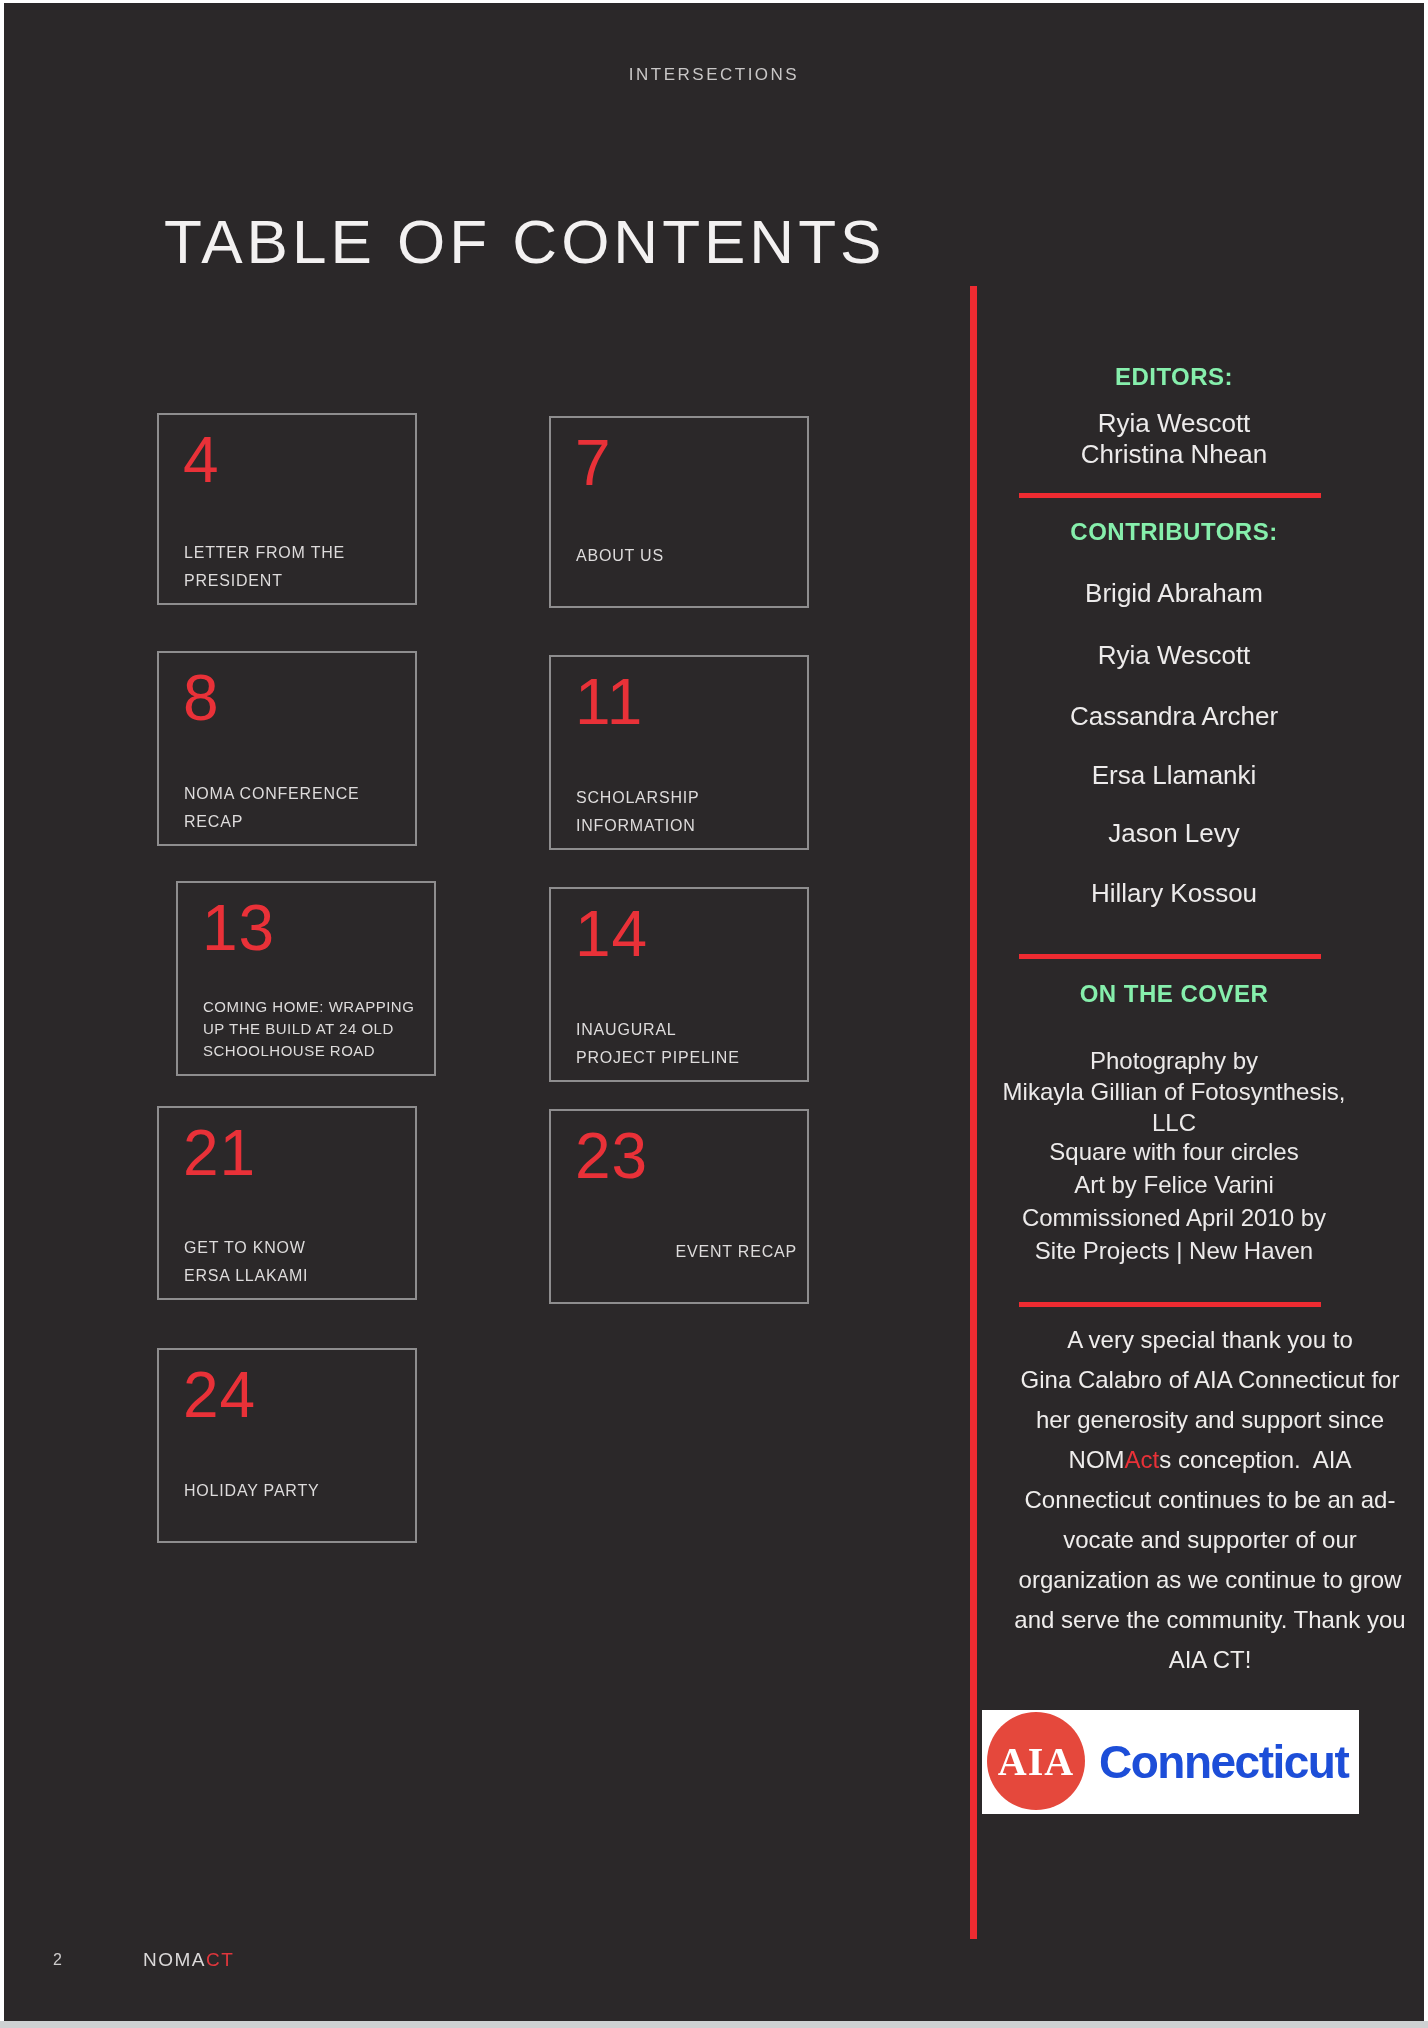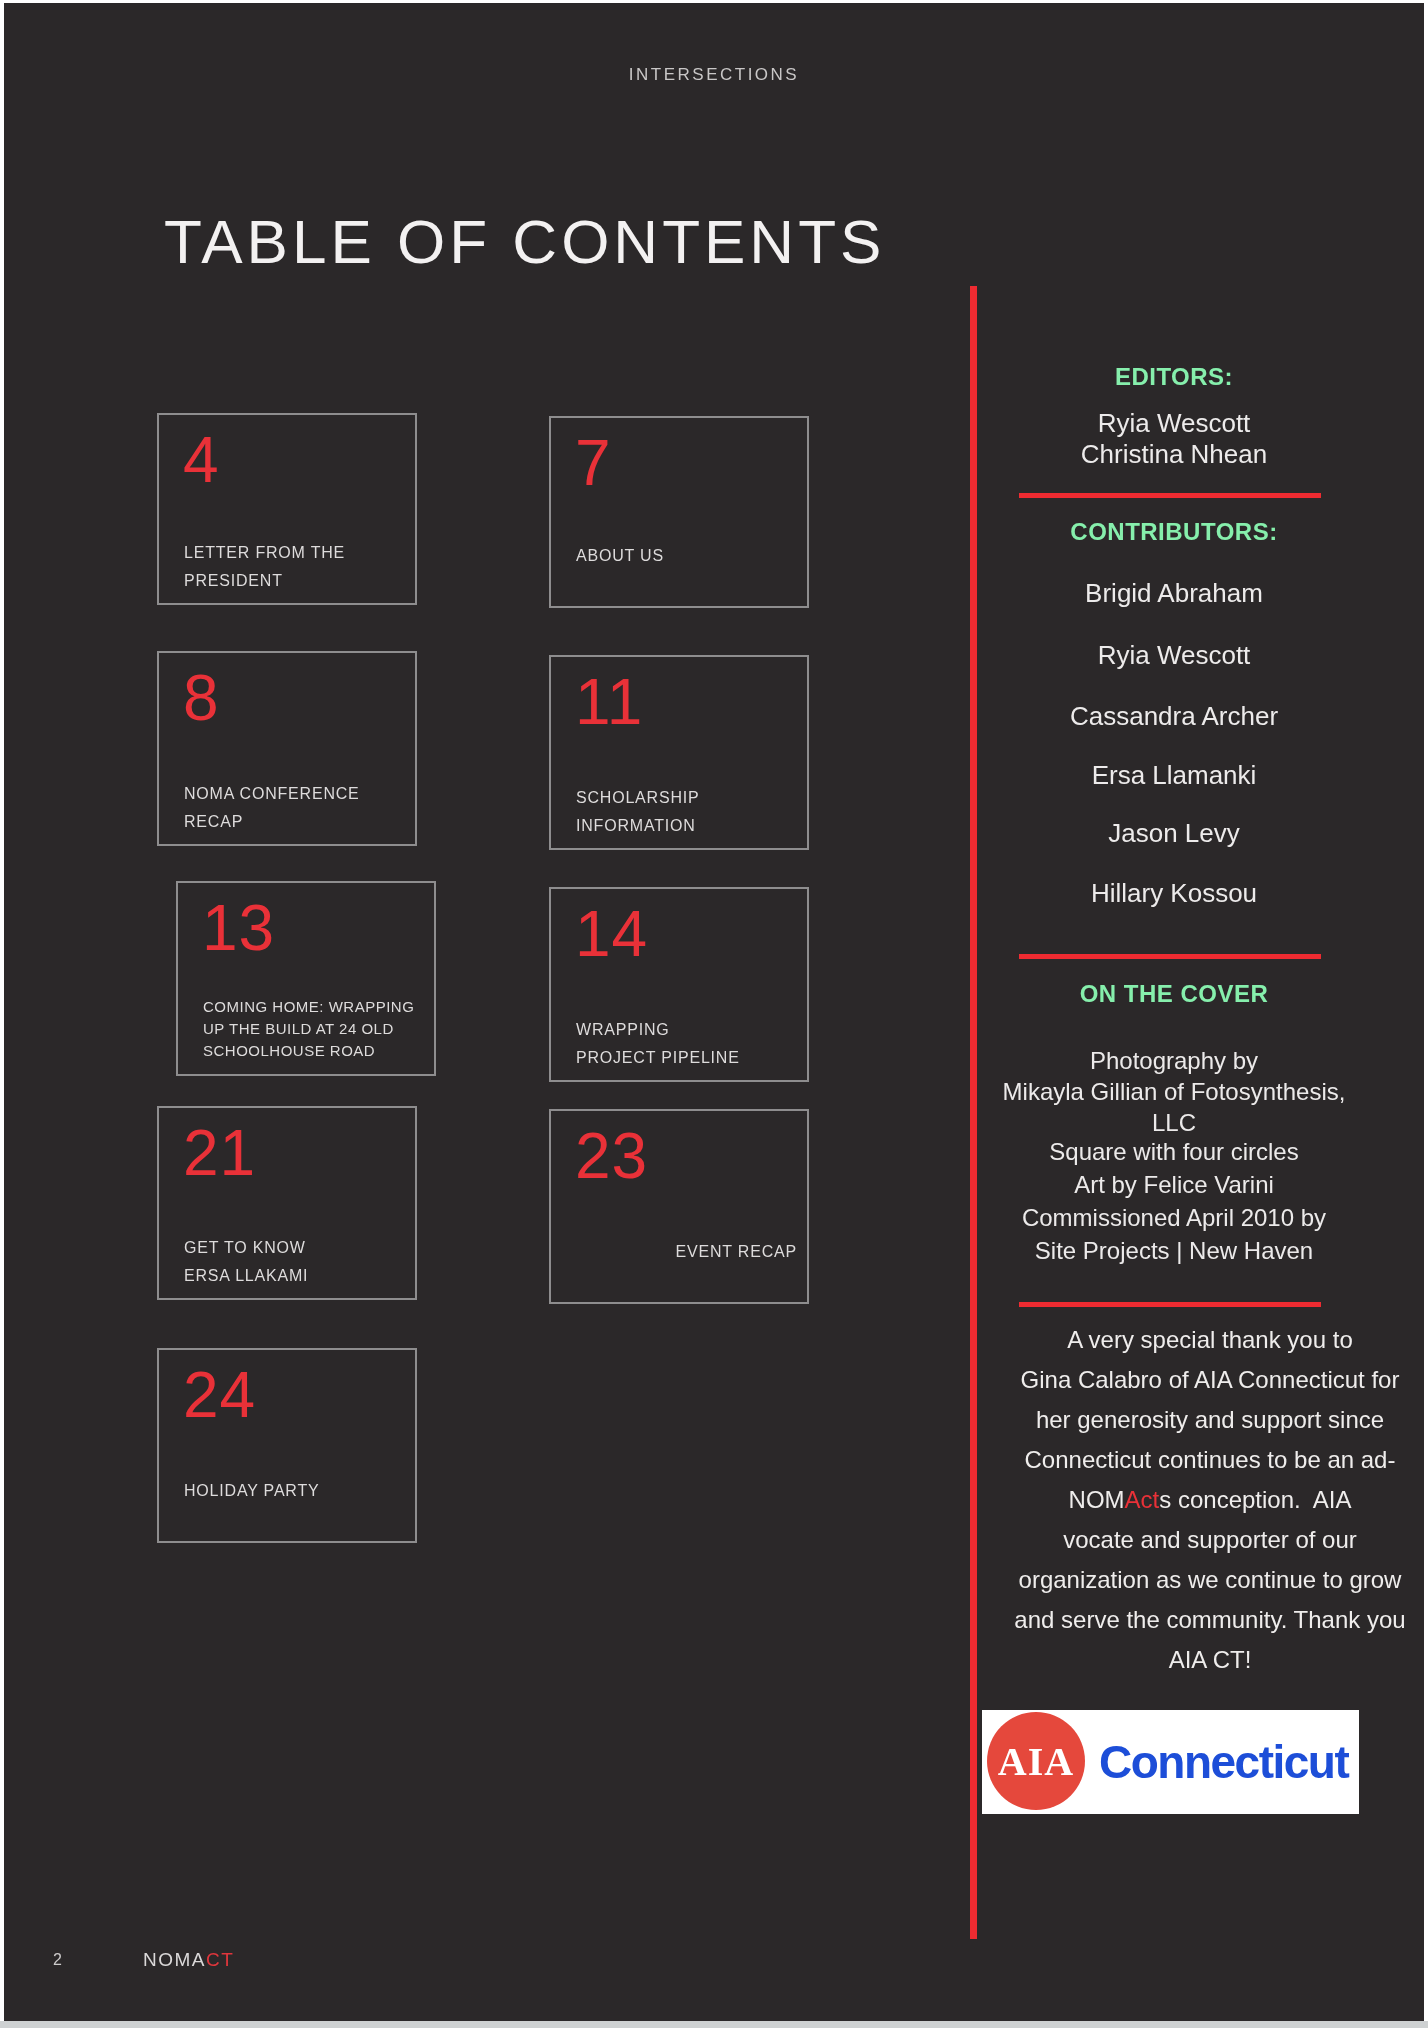--- a/index.html
+++ b/index.html
@@ -110,21 +110,21 @@
     <div class="toc-label small">
       <div class="toc-line">COMING HOME: WRAPPING</div>
       <div class="toc-line">UP THE BUILD AT 24 OLD</div>
       <div class="toc-line">SCHOOLHOUSE ROAD</div>
     </div>
   </div>
 
   <div class="toc-box" style="left:545px;top:884px;height:191px;">
     <div class="toc-num">14</div>
     <div class="toc-label">
-      <div class="toc-line">WRAPPING</div>
+      <div class="toc-line">INAUGURAL</div>
       <div class="toc-line">PROJECT PIPELINE</div>
     </div>
   </div>
 
   <div class="toc-box" style="left:153px;top:1103px;height:190px;">
     <div class="toc-num">21</div>
     <div class="toc-label">
       <div class="toc-line">GET TO KNOW</div>
       <div class="toc-line">ERSA LLAKAMI</div>
     </div>
@@ -175,22 +175,22 @@
     <div>Commissioned April 2010 by</div>
     <div>Site Projects | New Haven</div>
   </div>
 
   <div class="hrule" style="top:1299px;"></div>
 
   <div class="sb thanks" style="top:1317px;">
     <div>A very special thank you to</div>
     <div>Gina Calabro of AIA Connecticut for</div>
     <div>her generosity and support since</div>
+    <div><span>NOM</span><span class="red-inline">Act</span><span>s conception.&nbsp; AIA</span></div>
     <div>Connecticut continues to be an ad-</div>
-    <div><span>NOM</span><span class="red-inline">Act</span><span>s conception.&nbsp; AIA</span></div>
     <div>vocate and supporter of our</div>
     <div>organization as we continue to grow</div>
     <div>and serve the community. Thank you</div>
     <div>AIA CT!</div>
   </div>
 
   <div class="aia-logo">
     <div class="aia-circle">
       <span class="aia-monogram">AIA</span>
     </div>

